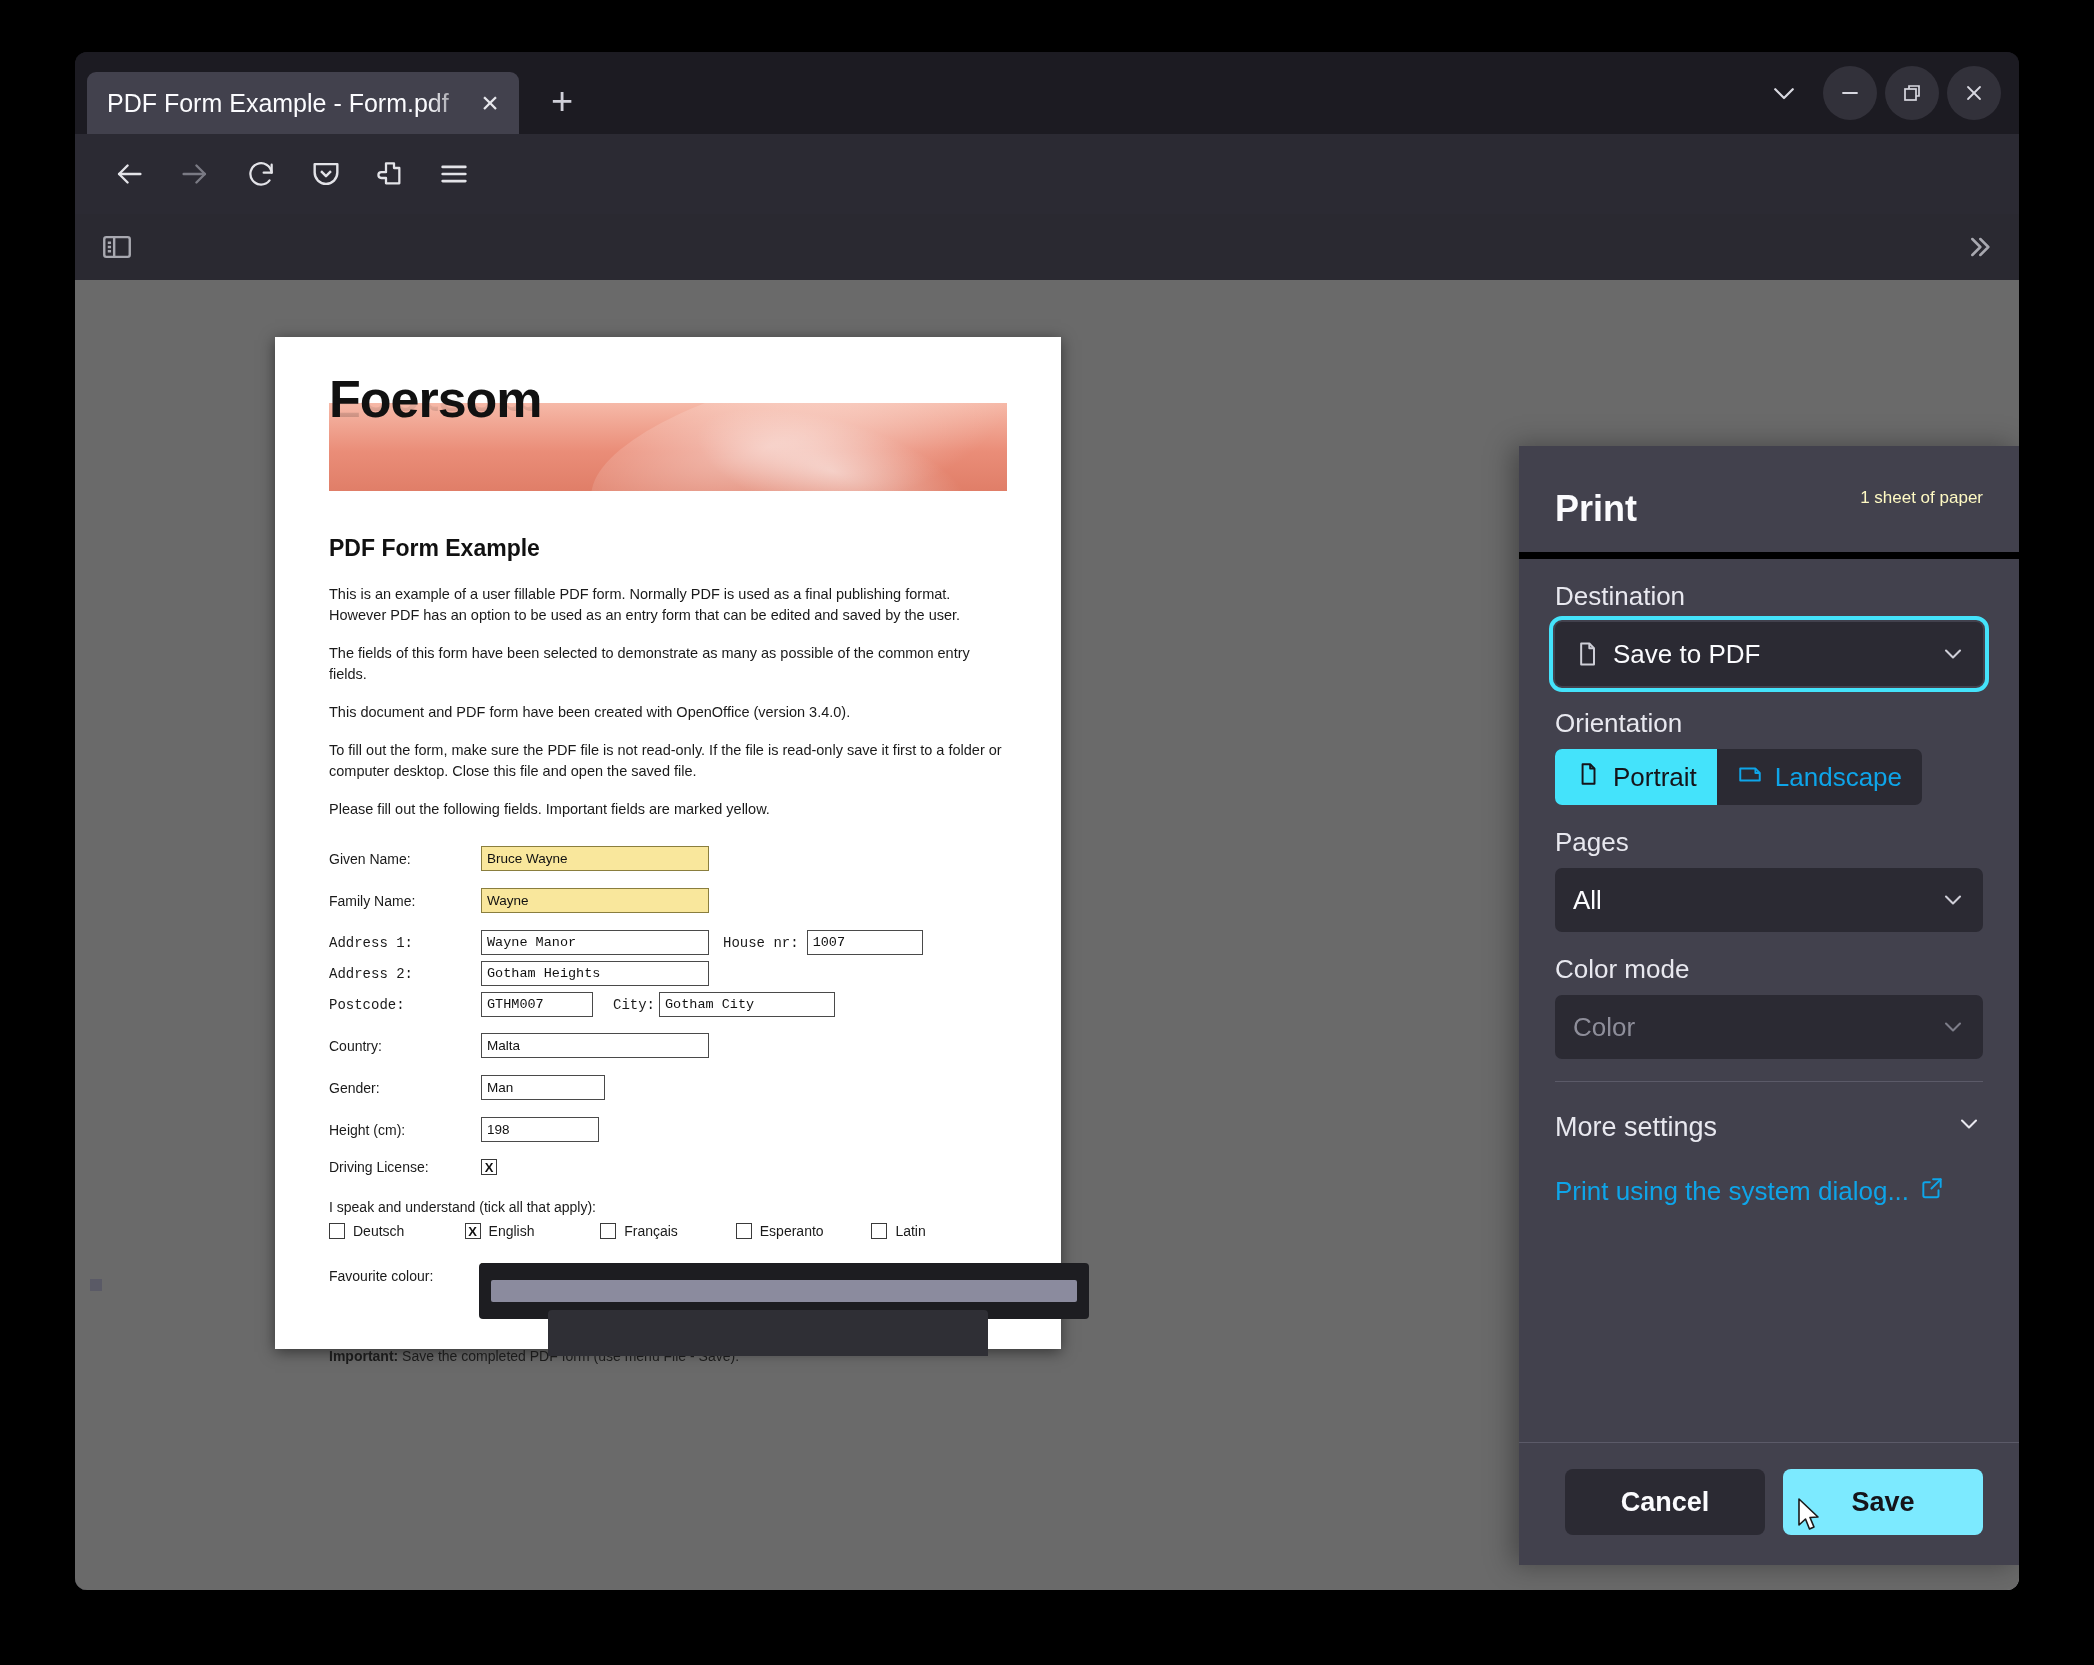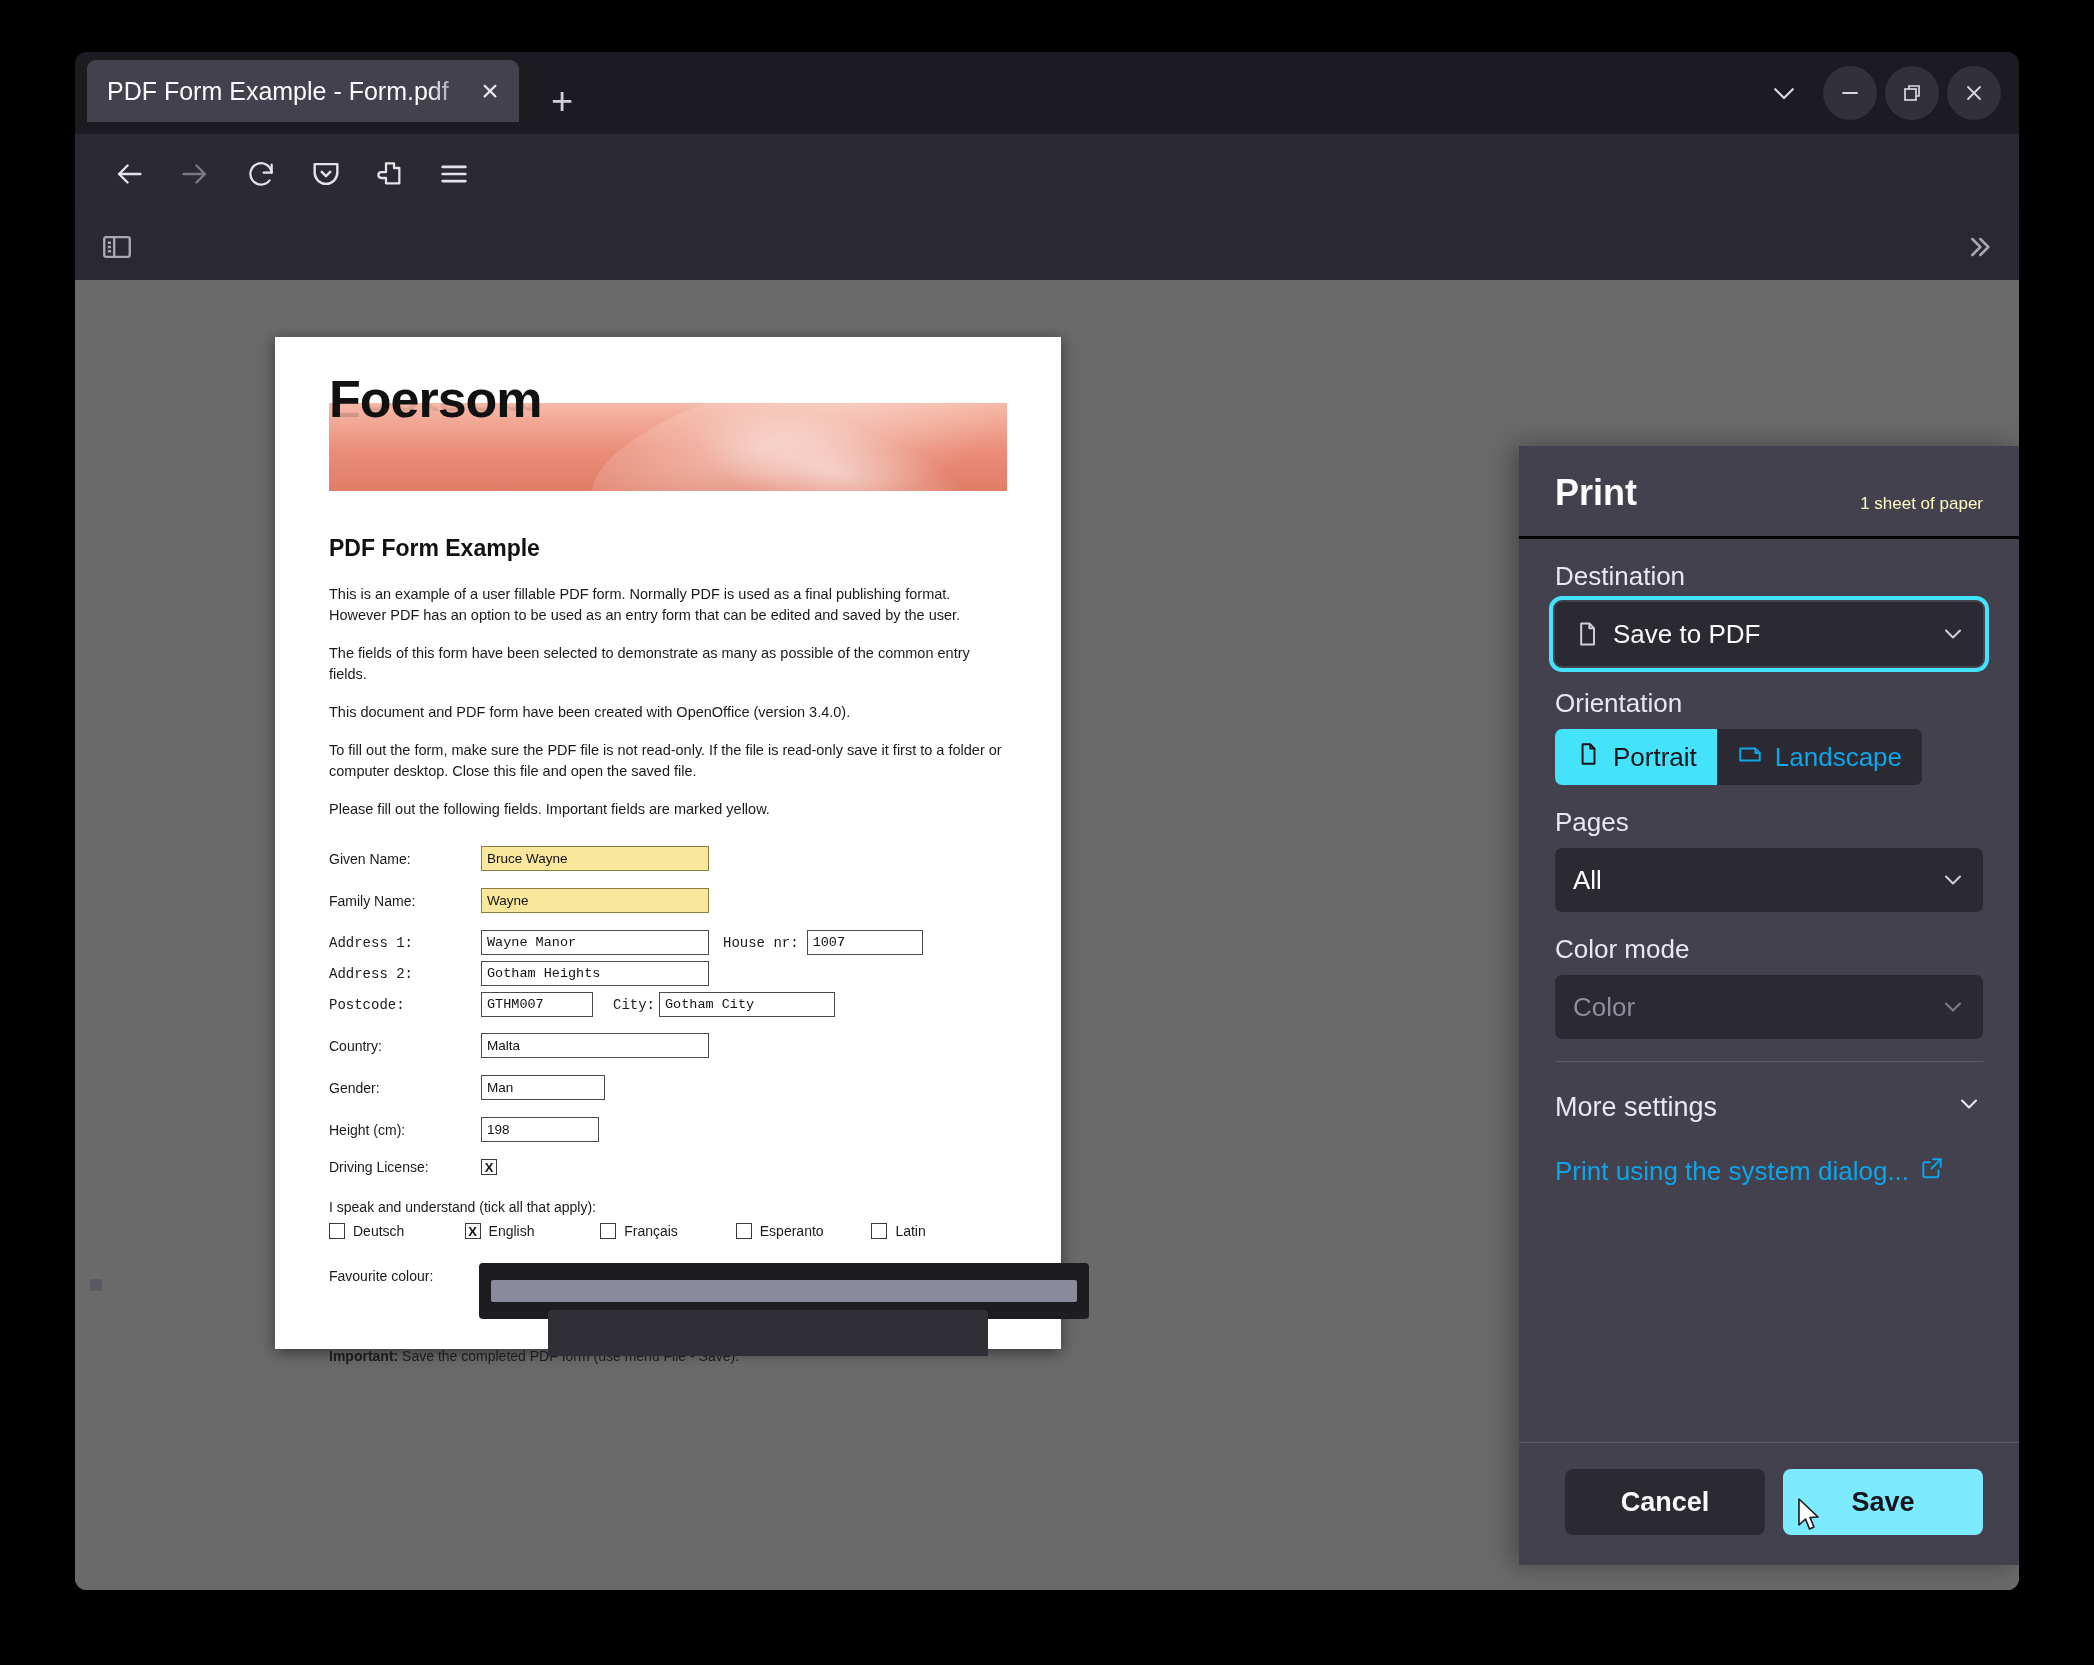--- a/index.html
+++ b/index.html
@@ -39,21 +39,21 @@
   }
   .tab {
     position: relative;
     display: flex;
     align-items: center;
     height: 62px;
     width: 432px;
     background: #42414d;
     border-radius: 9px 9px 0 0;
     padding: 0 14px 0 20px;
-    margin-bottom: 12px;
+    margin-bottom: 0;
     overflow: hidden;
     justify-content: flex-end;
   }
   .tab-title {
     flex: 1;
     color: #fbfbfe;
     font-size: 25px;
     white-space: nowrap;
     overflow: hidden;
     -webkit-mask-image: linear-gradient(to right, #000 86%, transparent 100%);
@@ -341,24 +341,24 @@
     right: 0; top: 232px;
     width: 500px; height: 1119px;
     background: #42414d;
     display: flex;
     flex-direction: column;
     z-index: 40;
     box-shadow: -6px 0 26px rgba(0,0,0,0.35);
   }
   #print-head {
     display: flex;
-    align-items: flex-end;
+    align-items: flex-start;
     justify-content: space-between;
-    padding: 26px 36px 22px 36px;
-    border-bottom: 3px solid #000000;
+    padding: 42px 36px 22px 36px;
+    border-bottom: 7px solid #000000;
   }
   #print-title { color: #fbfbfe; font-size: 36px; font-weight: 700; }
   #sheet-count { color: #fef9c3; font-size: 17px; }
 
   #print-body {
     flex: 1;
     padding: 22px 36px 0 36px;
     overflow: hidden;
   }
   .pgroup { margin-bottom: 22px; }

